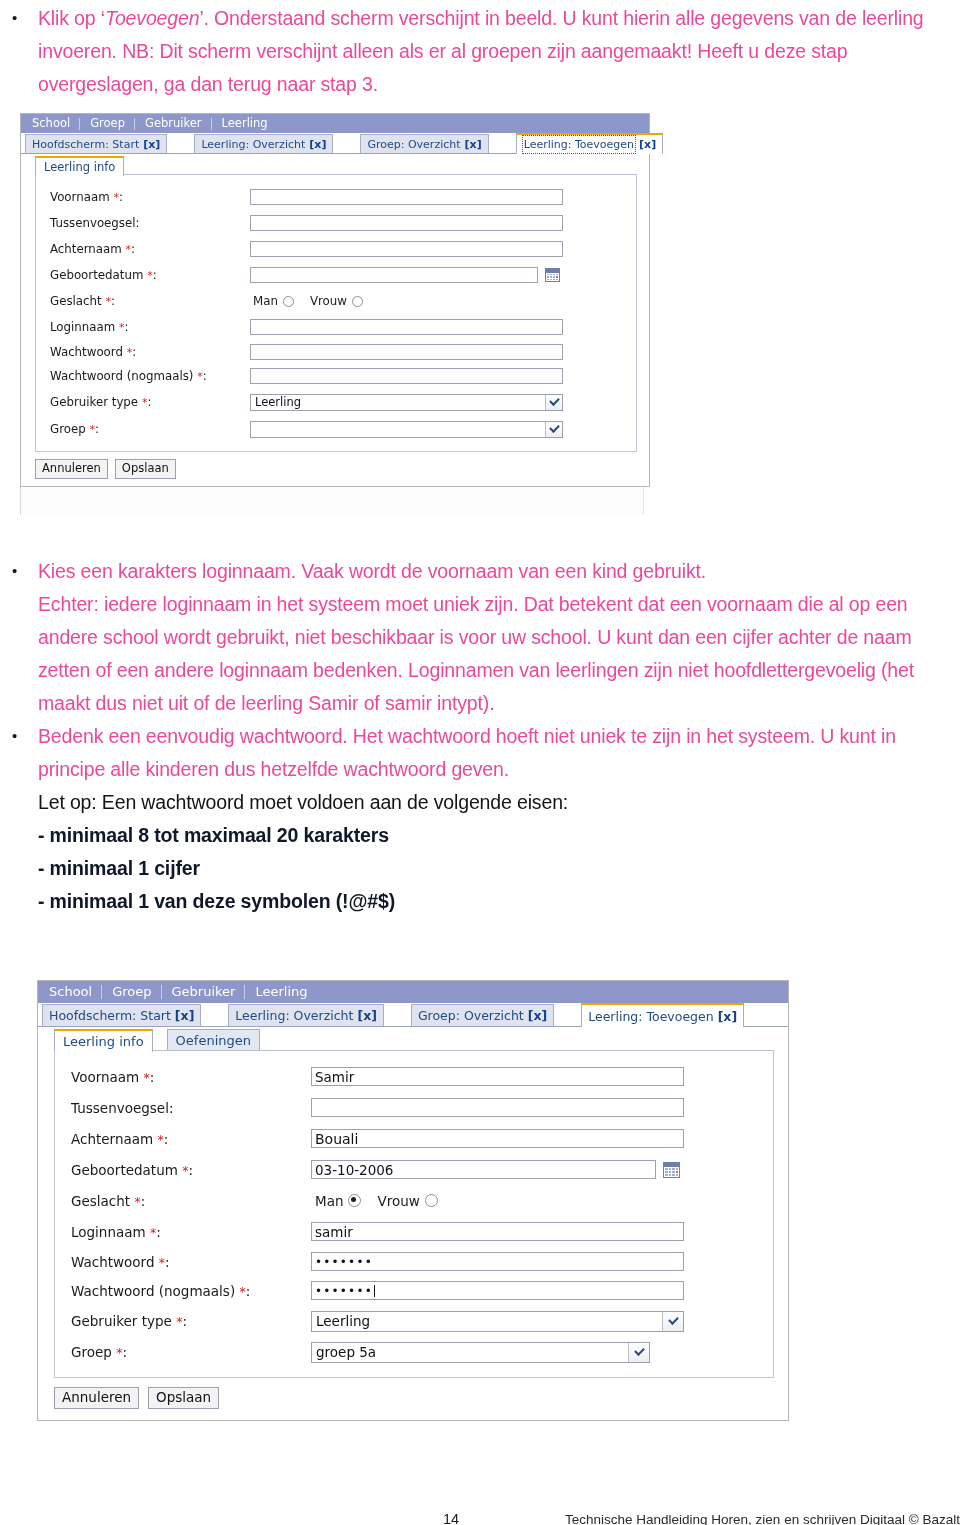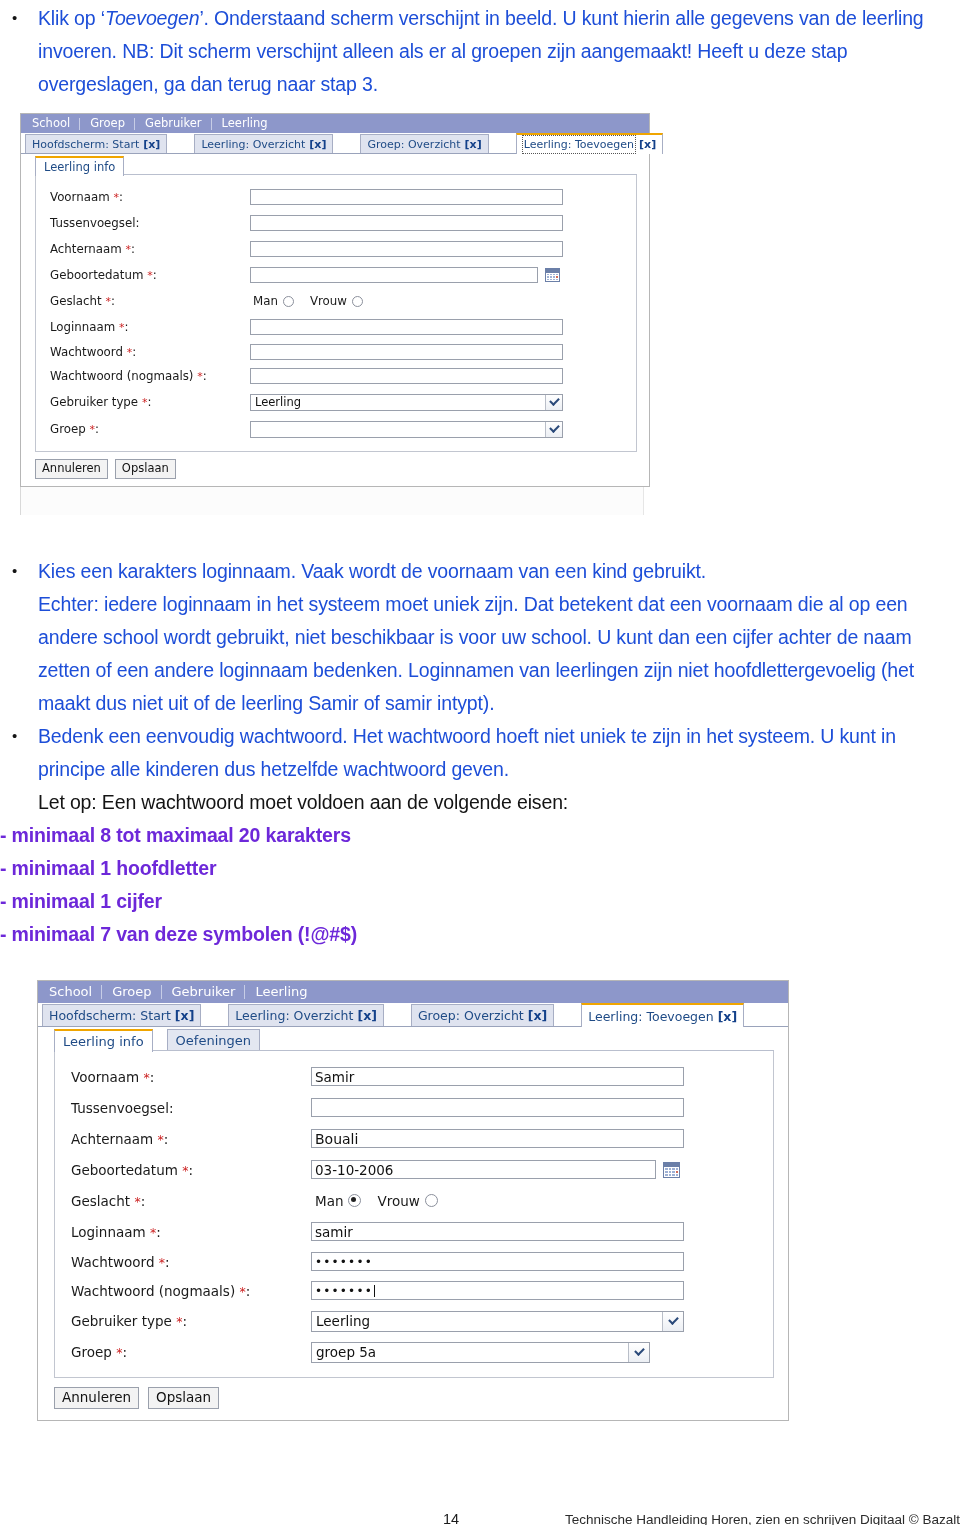--- a/index.html
+++ b/index.html
@@ -24,41 +24,42 @@
   ul.bullets {
     list-style: none;
     margin: 0;
     padding: 0;
   }
   li.bullet {
     position: relative;
     padding-left: 38px;
     font-size: 19.5px;
     line-height: 33px;
-    color: #1d4ed8;
+    color: #ec4899;
     letter-spacing: -0.15px;
   }
   li.bullet::before {
     content: "\2022";
     position: absolute;
     left: 12px;
     top: -1px;
     font-size: 15px;
     color: #141414;
   }
   .nobullet {
     padding-left: 38px;
     font-size: 19.5px;
     line-height: 33px;
     color: #141414;
     letter-spacing: -0.15px;
   }
   .blue-req {
-    color: #6d28d9;
+    color: #0f172a;
     font-weight: bold;
+    padding-left: 38px;
     font-size: 19.5px;
     line-height: 33px;
     letter-spacing: -0.15px;
   }
   .ital { font-style: italic; }
 
   
   .screenshot {
     position: absolute;
     background: #ffffff;
@@ -477,23 +478,22 @@
     <li class="bullet">
       <span>Kies een karakters loginnaam. Vaak wordt de voornaam van een kind gebruikt.</span><br>
       <span>Echter: iedere loginnaam in het systeem moet uniek zijn. Dat betekent dat een voornaam die al op een andere school wordt gebruikt, niet beschikbaar is voor uw school. U kunt dan een cijfer achter de naam zetten of een andere loginnaam bedenken.   Loginnamen van leerlingen zijn niet hoofdlettergevoelig (het maakt dus niet uit of de leerling Samir of samir intypt).</span>
     </li>
     <li class="bullet">
       <span>Bedenk een eenvoudig wachtwoord. Het wachtwoord hoeft niet uniek te zijn in het systeem. U kunt in principe alle kinderen dus hetzelfde wachtwoord geven.</span>
     </li>
   </ul>
   <div class="nobullet">Let op: Een wachtwoord moet voldoen aan de volgende eisen:</div>
   <div class="blue-req">- minimaal 8 tot maximaal 20 karakters</div>
-  <div class="blue-req">- minimaal 1 hoofdletter</div>
   <div class="blue-req">- minimaal 1 cijfer</div>
-  <div class="blue-req">- minimaal 7 van deze symbolen (!@#$)</div>
+  <div class="blue-req">- minimaal 1 van deze symbolen (!@#$)</div>
 </div>
 
 <div class="screenshot" style="left:37px; top:980px; width:760px;">
   <div class="shot-inner" style="width:752px;">
 
     <div class="menubar" style="height:22px;">
       <span class="mi" style="font-size:13px; line-height:22px;">School</span>
       <span class="msep" style="height:14px;"></span>
       <span class="mi" style="font-size:13px; line-height:22px;">Groep</span>
       <span class="msep" style="height:14px;"></span>

